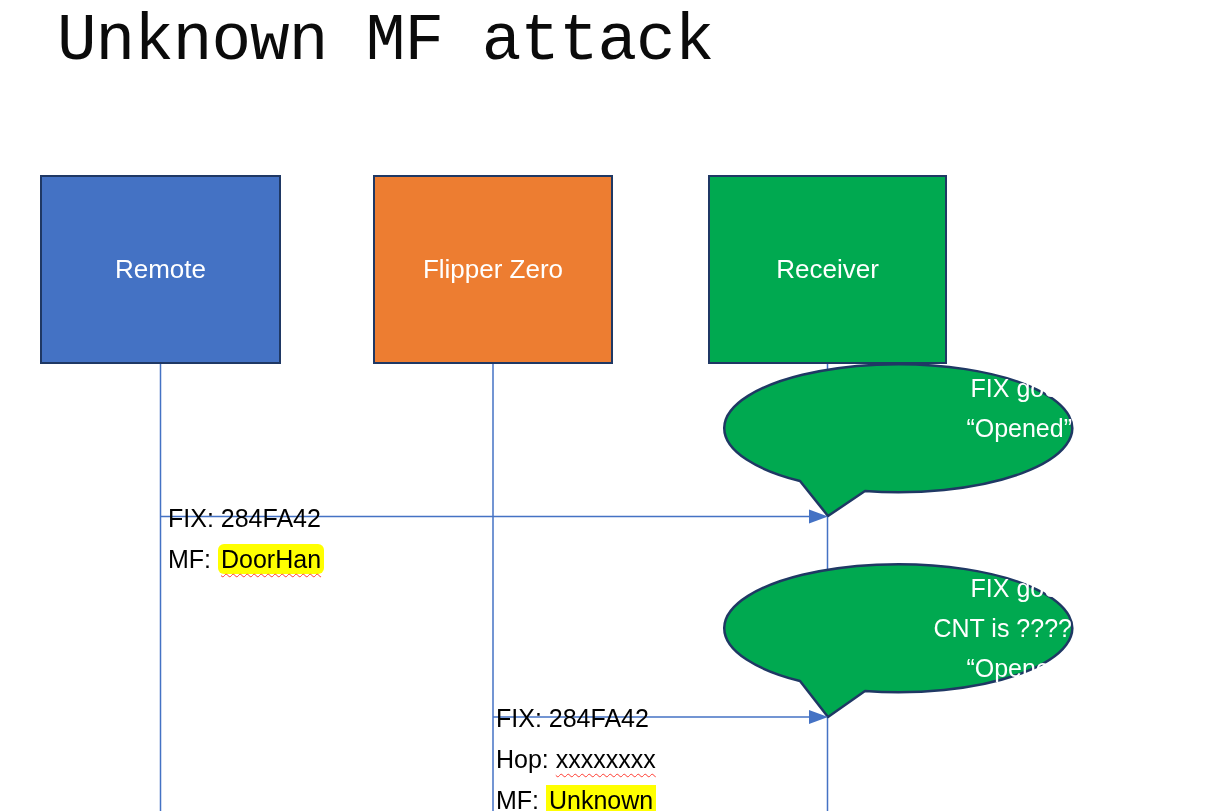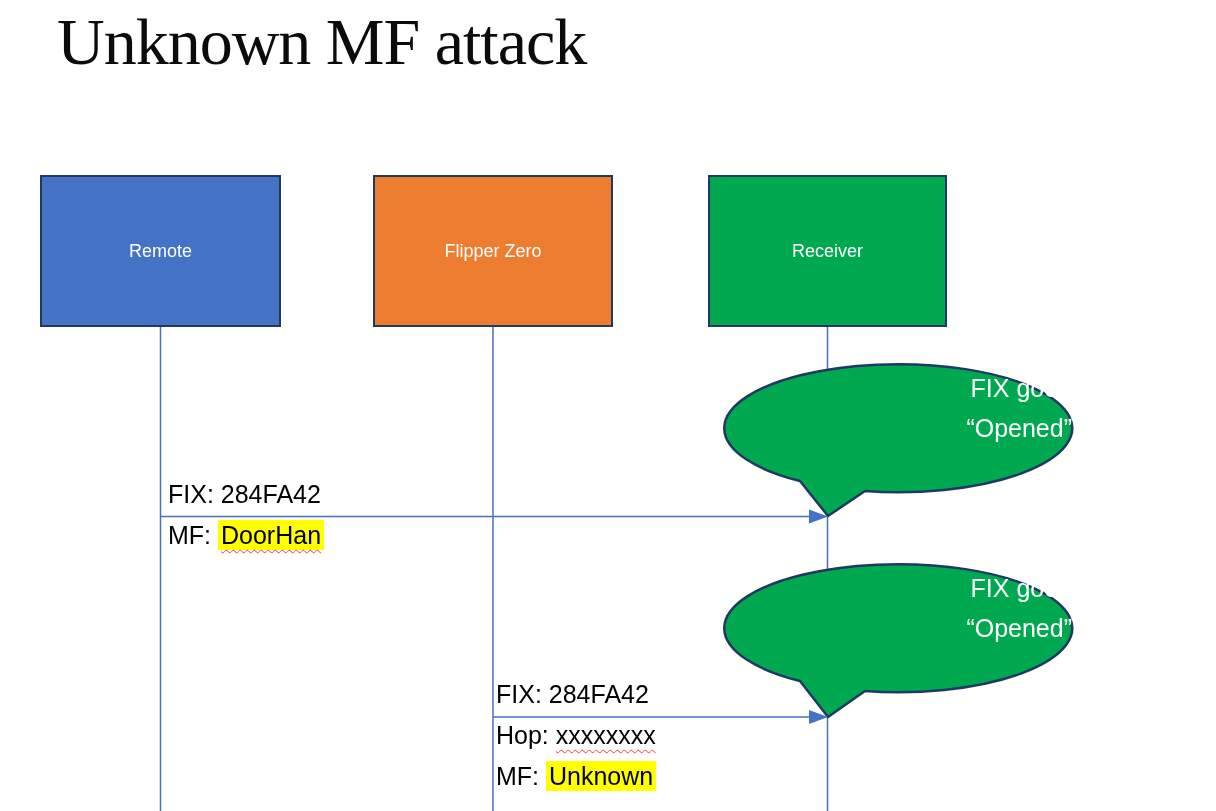--- a/index.html
+++ b/index.html
@@ -8,21 +8,21 @@
     width: 1216px;
     height: 811px;
     background: #ffffff;
     overflow: hidden;
     font-family: "Liberation Sans", sans-serif;
   }
   .slide-title {
     position: absolute;
     left: 57px;
     top: 4px;
-    font-family: Liberation Serif, serif;
+    font-family: Liberation Mono, monospace;
     font-weight: 200;
     font-size: 66px;
     letter-spacing: -1px;
     color: #0b0b0b;
     white-space: nowrap;
   }
   .layer {
     position: absolute;
     left: 0; top: 0;
     width: 1216px; height: 811px;
@@ -40,51 +40,53 @@
   .arrowhead { fill: var(--line); stroke: none; }
   .callout-shape {
     fill: var(--receiver-fill);
     stroke: var(--shape-border);
     stroke-width: 2.5;
     stroke-linejoin: round;
   }
   .actor {
     position: absolute;
     top: 175px;
-    height: 152px;
+    height: 189px;
     border: 2.5px solid var(--shape-border);
     box-sizing: border-box;
     display: flex;
     align-items: center;
     justify-content: center;
     color: var(--text-light);
-    font-size: 18px;
+    font-size: 26px;
   }
   .actor-remote   { left: 40px;  width: 241px; background: var(--remote-fill); }
   .actor-flipper  { left: 373px; width: 240px; background: var(--flipper-fill); }
   .actor-receiver { left: 708px; width: 239px; background: var(--receiver-fill); }
   .msg-label {
     position: absolute;
     font-size: 25px;
     line-height: 41px;
     color: var(--text-dark);
     white-space: nowrap;
+    margin-top: 24px;
   }
   .msg-label-1 { left: 168px; top: 474px; }
   .msg-label-2 { left: 496px; top: 674px; }
   .hl {
     background: var(--highlight);
     padding: 1px 3px;
   }
   .squiggle {
     text-decoration-line: underline;
     text-decoration-style: wavy;
     text-decoration-color: var(--squiggle);
     text-decoration-thickness: 1px;
     text-underline-offset: 5px;
+    border-radius: 6px;
   }
   .callout-text {
     position: absolute;
     left: 724px;
     width: 348px;
     text-align: right;
     color: var(--text-light);
     font-size: 25px;
     line-height: 40px;
   }
@@ -144,16 +146,17 @@
       <span>MF: </span><span class="hl">Unknown</span>
     </div>
   </div>
 
   <div class="callout-text callout-text-1">
     <div>FIX good</div>
     <div>“Opened”</div>
   </div>
   <div class="callout-text callout-text-2">
     <div>FIX good</div>
+    <div>CNT is ????</div>
     <div>“Opened”</div>
   </div>
 
 </div>
 
 </body></html>

